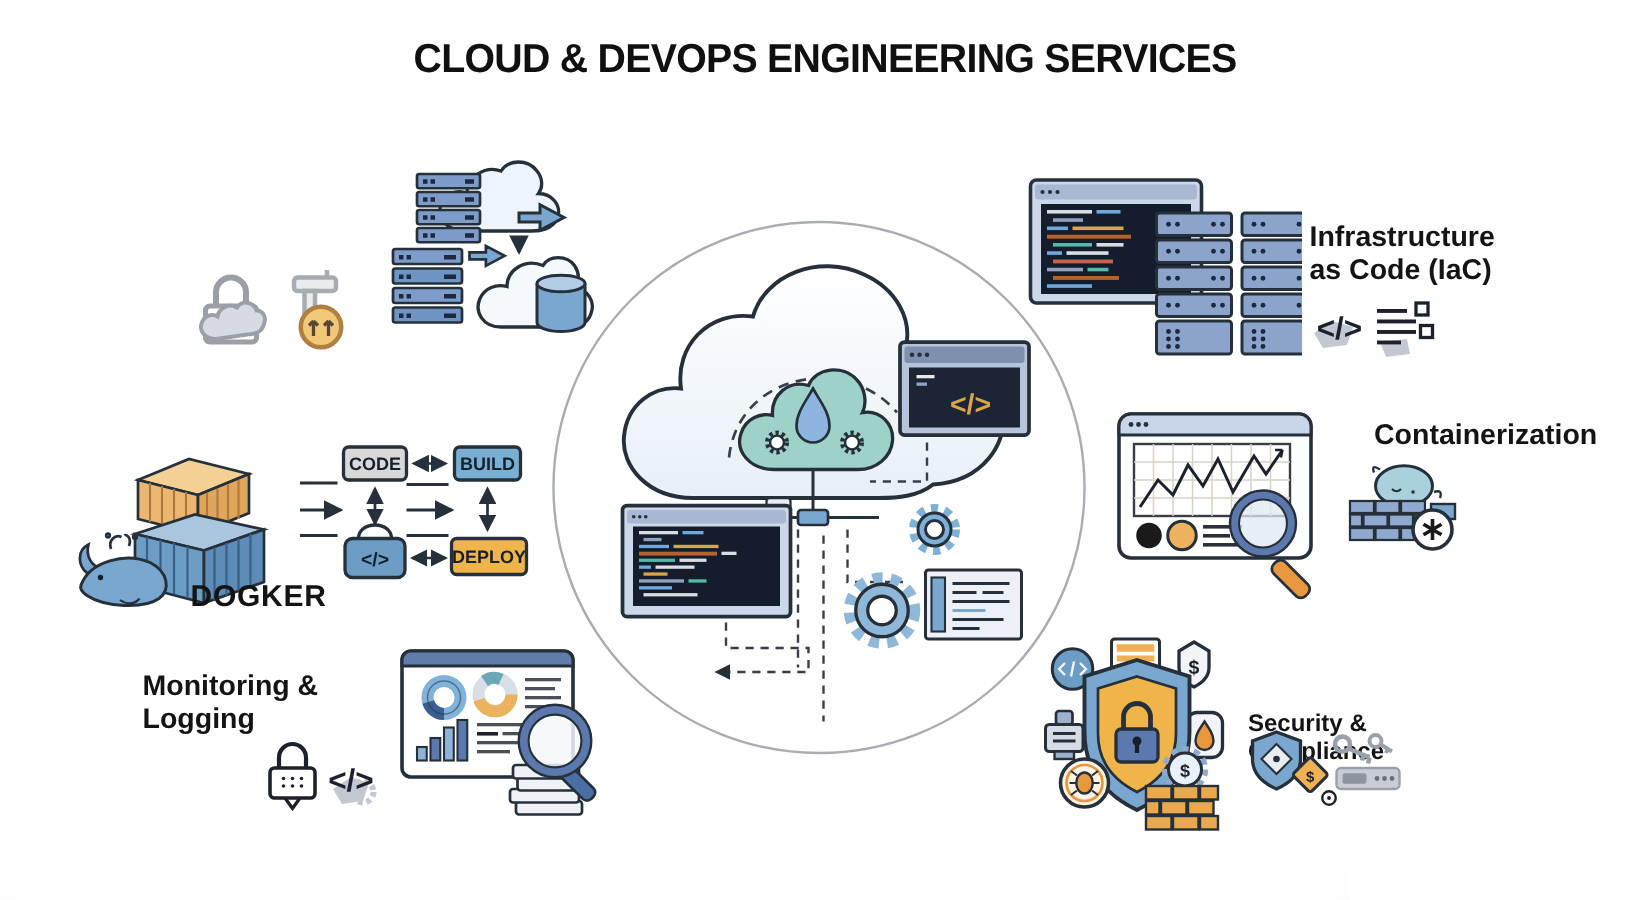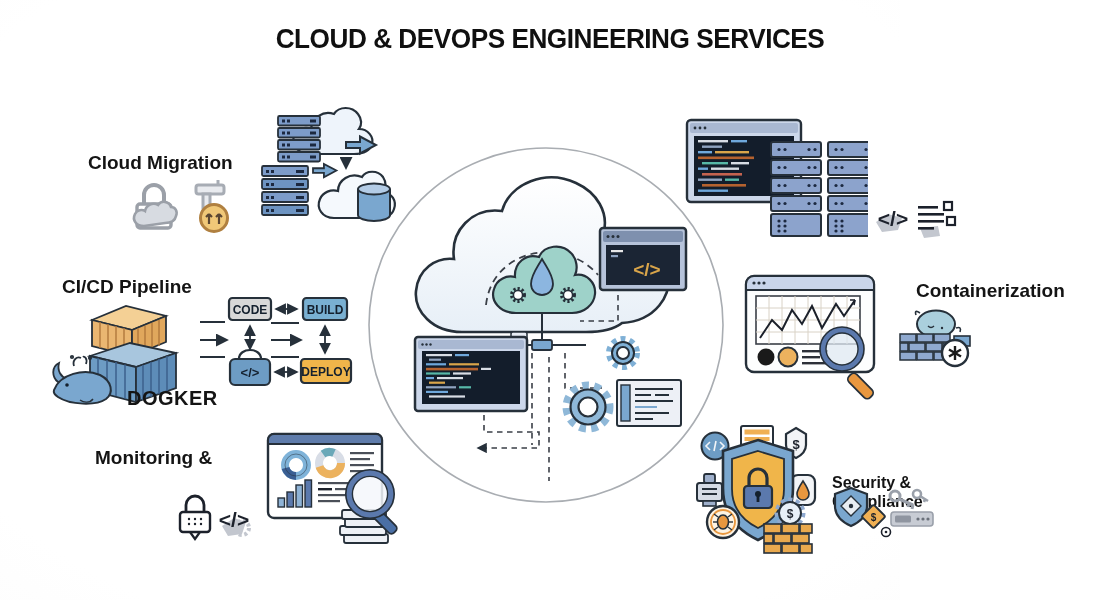--- a/index.html
+++ b/index.html
@@ -128,23 +128,20 @@
       <rect x="18" y="8" width="38" height="2" fill="#26303a"></rect>
       <rect x="18" y="14" width="16" height="2" fill="#26303a"></rect>
         <rect x="38" y="14" width="14" height="2" fill="#26303a"></rect>
       <rect x="18" y="20" width="38" height="2" fill="#26303a"></rect>
       <rect x="18" y="26" width="22" height="2" fill="#7aa7cf"></rect>
       <rect x="18" y="32" width="34" height="2" fill="#26303a"></rect>
       <rect x="18" y="38" width="18" height="2" fill="#26303a"></rect>
     </g>
   </svg>
 
-  <div class="label" style="left:88px;top:152px">
-    <span>Cloud Migration</span>
-  </div>
   <svg class="abs" style="left:130px;top:178px" width="115" height="58" viewBox="0 0 115 58">
     <g fill="none" stroke="#9ba0a8">
       <path d="M14 26 V17 A10 10 0 0 1 34 17 V26" stroke-width="4"></path>
       <rect x="7" y="26" width="34" height="24" rx="3" stroke-width="3.4"></rect>
       <path d="M14 48 C6 48 2 42 5 36 C7 32 12 31 15 33 C16 27 23 24 28 27 C31 22 39 23 41 29 C45 29 48 33 46 38 C45 43 40 45 35 45 Z" fill="#d7dbe1" stroke="#9ba0a8" stroke-width="2.6"></path>
     </g>
     <g>
       <rect x="66" y="7" width="28" height="9" rx="2.5" fill="#e9ebef" stroke="#a7acb4" stroke-width="3"></rect>
       <rect x="73" y="16" width="7" height="14" fill="#e9ebef" stroke="#a7acb4" stroke-width="3"></rect>
       <path d="M88 2 V7" stroke="#a7acb4" stroke-width="3"></path>
@@ -204,23 +201,20 @@
     <path d="M96 52 V62" stroke="#26303a" stroke-width="2" fill="none" marker-end="url(#arr)"></path>
     <g transform="translate(66,66)">
       <path d="M 18 46 C 6 46 0 36 4 27 C 7 20 15 17 22 19 C 22 8 34 0 46 5 C 50 -2 62 -2 67 5 C 71 11 70 17 67 20 C 76 21 81 29 78 37 C 76 44 68 47 60 46 Z" fill="#f5f9fd" stroke="#26303a" stroke-width="2.2"></path>
       <g transform="translate(42,12)">
         <path d="M0 5 V31 A16 6 0 0 0 32 31 V5" fill="#7aa7cf" stroke="#26303a" stroke-width="2"></path>
         <ellipse cx="16" cy="5" rx="16" ry="5.5" fill="#b3cce6" stroke="#26303a" stroke-width="2"></ellipse>
       </g>
     </g>
   </svg>
 
-  <div class="label" style="left:62px;top:276px">
-    <span>CI/CD Pipeline</span>
-  </div>
   <svg class="abs" style="left:48px;top:294px" width="150" height="116" viewBox="0 0 150 116">
     <g transform="translate(44,6)" stroke="#26303a" stroke-width="1.8">
       <path d="M0 20 L34 6 L74 16 L40 30 Z" fill="#f4d095"></path>
       <path d="M0 20 L40 30 L40 56 L0 46 Z" fill="#eab671"></path>
       <path d="M40 30 L74 16 L74 42 L40 56 Z" fill="#e0a75c"></path>
       <g stroke="#b0783c" stroke-width="1.4">
         <path d="M8 22 V48"></path>
           <path d="M16 24 V50"></path>
           <path d="M24 26 V52"></path>
           <path d="M32 28 V54"></path>
@@ -292,20 +286,21 @@
     <g stroke="#26303a" stroke-width="1.8" fill="none">
       <path d="M79 26 H100" marker-start="url(#arr)" marker-end="url(#arr)"></path>
       <path d="M78 89 H100" marker-start="url(#arr)" marker-end="url(#arr)"></path>
       <path d="M53 43 V66" marker-start="url(#arr)" marker-end="url(#arr)"></path>
       <path d="M128 43 V70" marker-start="url(#arr)" marker-end="url(#arr)"></path>
     </g>
   </svg>
 
   <div class="label right" style="left:95px;top:447px;width:155px">
     <span style="display:block">Monitoring &amp;</span>
+    <span style="display:block">Logging</span>
   </div>
   <svg class="abs" style="left:176px;top:492px" width="85" height="55" viewBox="0 0 85 55">
     <g>
       <path d="M10 20 V13 A9 9 0 0 1 28 13 V20" fill="none" stroke="#1c212b" stroke-width="2.8"></path>
       <rect x="4" y="20" width="30" height="20" rx="3" fill="#ffffff" stroke="#1c212b" stroke-width="2.4"></rect>
       <g fill="#1c212b">
         <circle cx="13" cy="27" r="1.2"></circle>
           <circle cx="19" cy="27" r="1.2"></circle>
           <circle cx="25" cy="27" r="1.2"></circle>
         <circle cx="13" cy="32" r="1.2"></circle>
@@ -454,20 +449,24 @@
           <circle cx="132" cy="87.5" r="1.6"></circle>
         <circle cx="96" cy="105" r="1.6"></circle>
           <circle cx="102" cy="105" r="1.6"></circle>
           <circle cx="96" cy="110" r="1.6"></circle>
           <circle cx="102" cy="110" r="1.6"></circle>
         <circle cx="96" cy="115" r="1.6"></circle>
           <circle cx="102" cy="115" r="1.6"></circle>
       </g>
     </g>
   </svg>
+  <div class="label" style="left:873px;top:148px">
+    <span style="display:block">Infrastructure</span>
+    <span style="display:block">as Code (IaC)</span>
+  </div>
   <svg class="abs" style="left:872px;top:200px" width="90" height="42" viewBox="0 0 90 42">
     <g>
       <path d="M4 22 L16 14 L30 18 L26 30 L10 32 Z" fill="#c3c7cf"></path>
       <text x="21" y="26" font-size="21" font-weight="bold" fill="#1c212b" text-anchor="middle">&lt;/&gt;</text>
     </g>
     <g transform="translate(46,2)">
       <path d="M2 26 L20 24 L22 34 L6 36 Z" fill="#c3c7cf"></path>
       <g fill="#1c212b">
         <rect x="0" y="4" width="20" height="2.6"></rect>
           <rect x="0" y="11" width="26" height="2.6"></rect>

